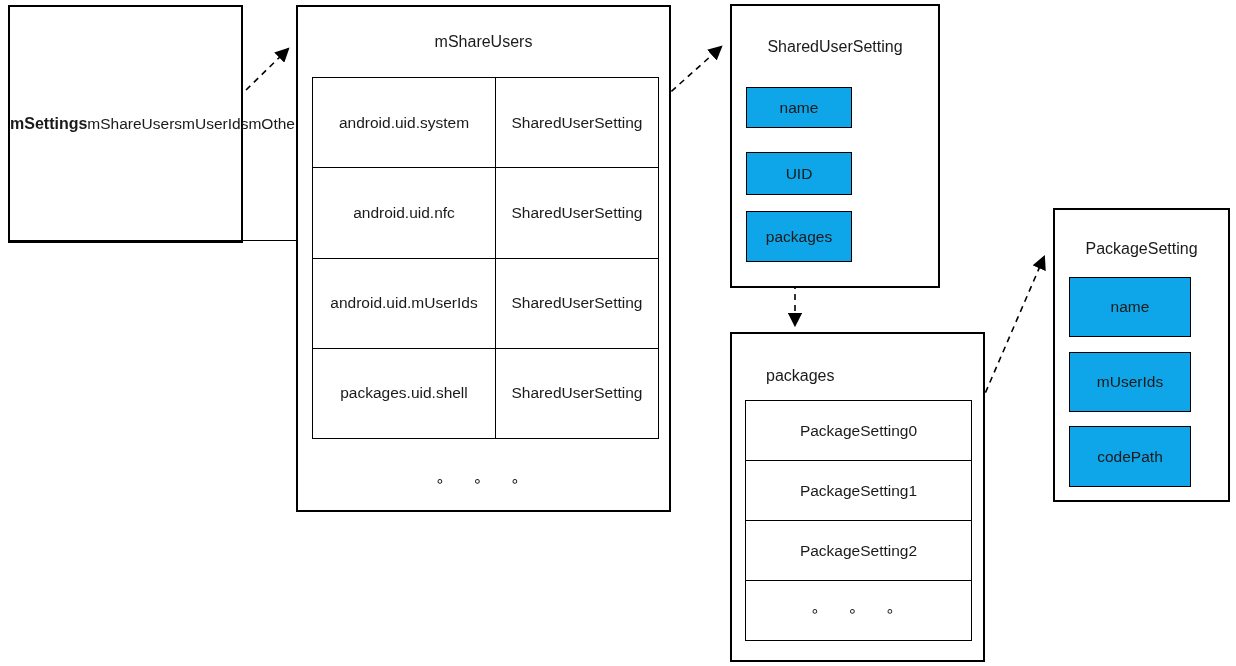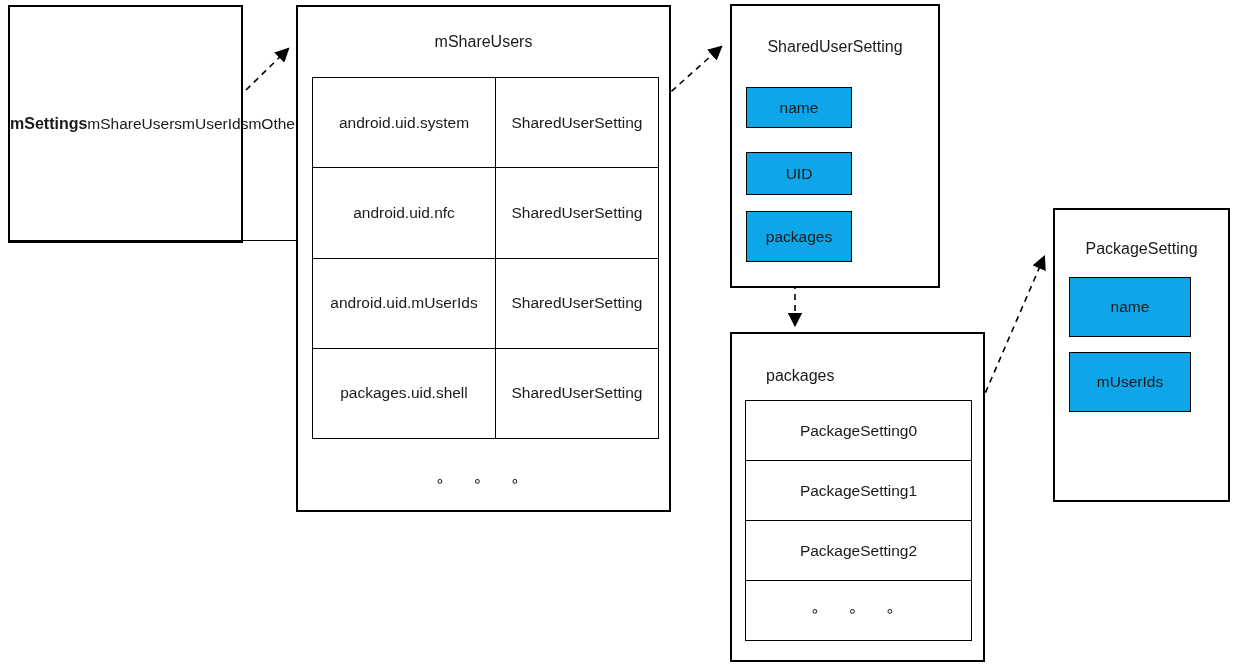--- a/index.html
+++ b/index.html
@@ -211,15 +211,16 @@
           <td class="dots-cell">∘ ∘ ∘</td>
         </tr>
       </tbody>
     </table>
   </div>
 
   <div class="box packagesetting">
     <div class="box-title">PackageSetting</div>
     <div class="field ps-f0">name</div>
     <div class="field ps-f1">mUserIds</div>
+    <div class="field ps-f2">codePath</div>
   </div>
 
 </div>
 
 </body></html>

